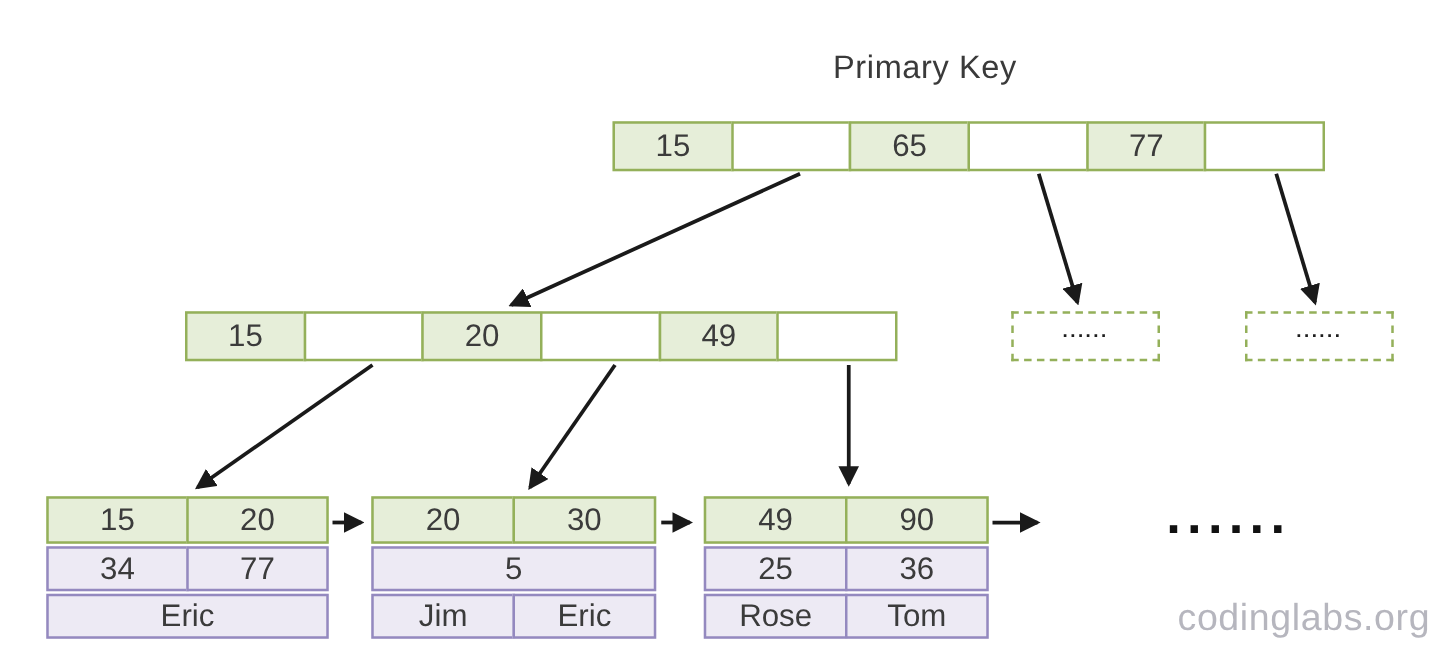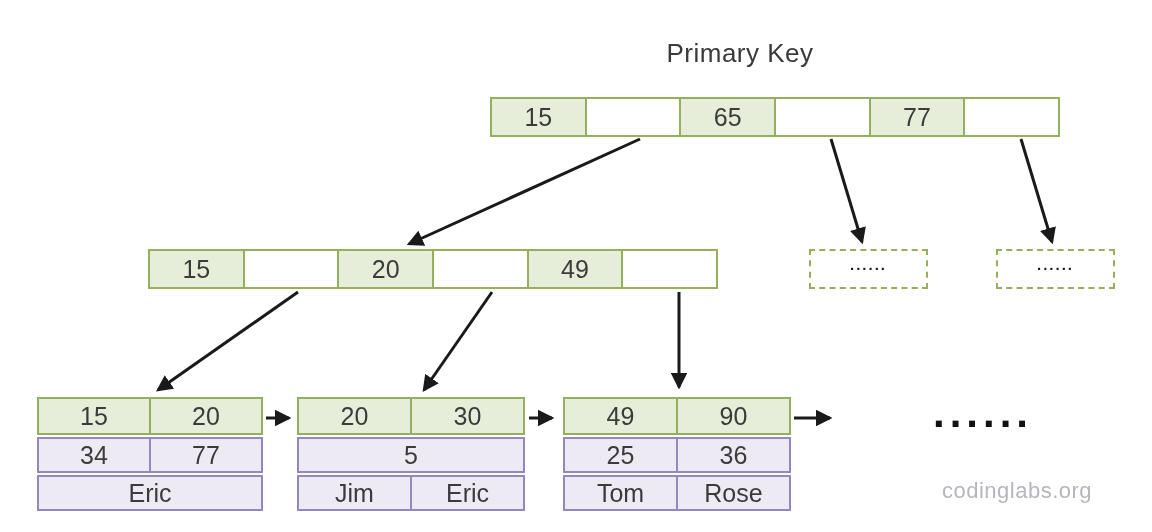--- a/index.html
+++ b/index.html
@@ -31,22 +31,22 @@
   .lrow + .lrow{margin-top:2px;height:36px;}
   .lcell{flex:1;display:flex;align-items:center;justify-content:center;
          font-size:25px;color:var(--ink);}
   .lcell + .lcell{margin-left:-2px;}
   .lrow.keys .lcell{border:2px solid var(--green-border);background:var(--green-fill);}
   .lrow.vals .lcell{border:2px solid var(--purple-border);background:var(--purple-fill);}
   .big-dots{position:absolute;left:898px;top:402px;width:170px;height:50px;
             display:flex;align-items:center;justify-content:center;}
   .big-dots span{font-weight:bold;font-size:42px;letter-spacing:5px;color:#111111;
                  transform:translateY(-30%);}
-  .watermark{position:absolute;left:917px;top:478px;width:200px;text-align:center;
-             font-size:22px;color:var(--watermark);letter-spacing:0.5px;}
+  .watermark{position:absolute;left:942px;top:478px;width:200px;text-align:center;
+             font-size:30px;color:var(--watermark);letter-spacing:0.5px;}
   svg.edges{position:absolute;left:0;top:0;width:1152px;height:532px;pointer-events:none;}
   svg.edges line{stroke:var(--arrow);stroke-width:3;}
 </style>
 </head>
 <body>
 
 <div class="stage">
 
   <svg class="edges" viewBox="0 0 1152 532">
     <defs>
@@ -123,22 +123,22 @@
   <div class="leaf" style="left:563px;top:397px;width:228px;">
     <div class="lrow keys">
       <div class="lcell">49</div>
       <div class="lcell">90</div>
     </div>
     <div class="lrow vals">
       <div class="lcell">25</div>
       <div class="lcell">36</div>
     </div>
     <div class="lrow vals">
+      <div class="lcell">Rose</div>
       <div class="lcell">Tom</div>
-      <div class="lcell">Rose</div>
     </div>
   </div>
 
   <div class="big-dots">
     <span>......</span>
   </div>
 
   <div class="watermark">codinglabs.org</div>
 
 </div>

